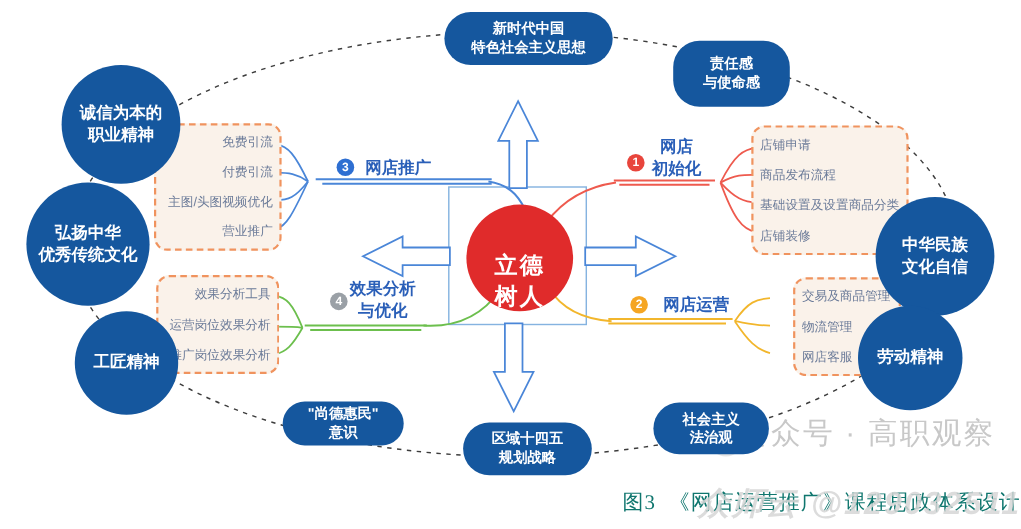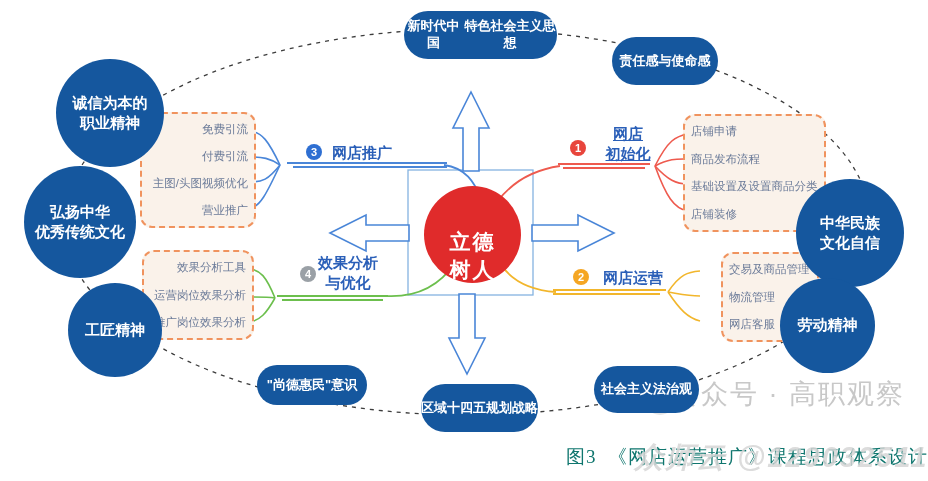--- a/index.html
+++ b/index.html
@@ -3,21 +3,21 @@
 <meta charset="utf-8">
 <style>
   html,body{margin:0;padding:0;background:#fff;}
   .stage{position:relative;width:928px;height:481px;background:#ffffff;overflow:hidden;
          font-family:"Liberation Sans",sans-serif;}
   .layer-svg{position:absolute;left:0;top:0;z-index:0;}
   .circle{position:absolute;border-radius:50%;background:#15579e;color:#fff;display:flex;
           flex-direction:column;align-items:center;justify-content:center;text-align:center;
           font-weight:bold;font-size:15px;line-height:1.35;z-index:3;}
   .pill{position:absolute;border-radius:24px;background:#15579e;color:#fff;display:flex;
-        flex-direction:row;align-items:center;justify-content:center;text-align:center;
+        flex-direction:column;align-items:center;justify-content:center;text-align:center;
         font-weight:bold;font-size:13px;line-height:1.3;z-index:3;}
   .center-circle{position:absolute;border-radius:50%;background:#e02b2b;color:#fff;display:flex;
         flex-direction:column;align-items:center;justify-content:flex-end;text-align:center;
         font-weight:bold;font-size:21px;line-height:1.3;z-index:4;letter-spacing:2px;}
   .vbox{position:absolute;border:2px dashed #f0935e;background:#faf2ea;border-radius:12px;
         display:flex;flex-direction:column;justify-content:space-between;z-index:2;}
   .vbox .item{font-size:11.5px;color:#6b7b99;white-space:nowrap;}
   .vbox.right-align{align-items:flex-end;text-align:right;}
   .vbox.left-align{align-items:flex-start;text-align:left;}
   .blabel{position:absolute;color:#2a5fb8;font-weight:bold;font-size:15px;text-align:center;
@@ -96,21 +96,21 @@
     </g>
   </svg>
 
   <div class="wm-blob"></div>
   <div class="wm-wechat">公众号 · 高职观察</div>
 
   <div class="pill" style="left:404px;top:11px;width:153px;height:48px;">
     <span class="l2">新时代中国</span>
     <span class="l2">特色社会主义思想</span>
   </div>
-  <div class="pill" style="left:612px;top:37px;width:106px;height:48px;">
+  <div class="pill" style="left:612px;top:37px;width:106px;height:60px;">
     <span class="l2">责任感</span>
     <span class="l2">与使命感</span>
   </div>
   <div class="pill" style="left:257px;top:365px;width:110px;height:40px;">
     <span class="l2">"尚德惠民"</span>
     <span class="l2">意识</span>
   </div>
   <div class="pill" style="left:421px;top:384px;width:117px;height:48px;">
     <span class="l2">区域十四五</span>
     <span class="l2">规划战略</span>
@@ -141,21 +141,21 @@
 
   <div class="center-circle" style="left:424px;top:186px;width:97px;height:97px;">
     <span class="l2">立德</span>
     <span class="l2">树人</span>
   </div>
 
   <div class="badge b3" style="left:306px;top:144px;">3</div>
   <div class="blabel" style="left:327px;top:143px;width:70px;">网店推广</div>
 
   <div class="badge b1" style="left:570px;top:140px;">1</div>
-  <div class="blabel" style="left:596px;top:124px;width:64px;text-decoration:underline;">
+  <div class="blabel" style="left:583px;top:124px;width:64px;">
     <span class="l2">网店</span>
     <span class="l2">初始化</span>
   </div>
 
   <div class="badge b2" style="left:573px;top:269px;">2</div>
   <div class="blabel" style="left:593px;top:268px;width:80px;">网店运营</div>
 
   <div class="badge b4" style="left:300px;top:266px;">4</div>
   <div class="blabel" style="left:312px;top:253px;width:72px;">
     <span class="l2">效果分析</span>

